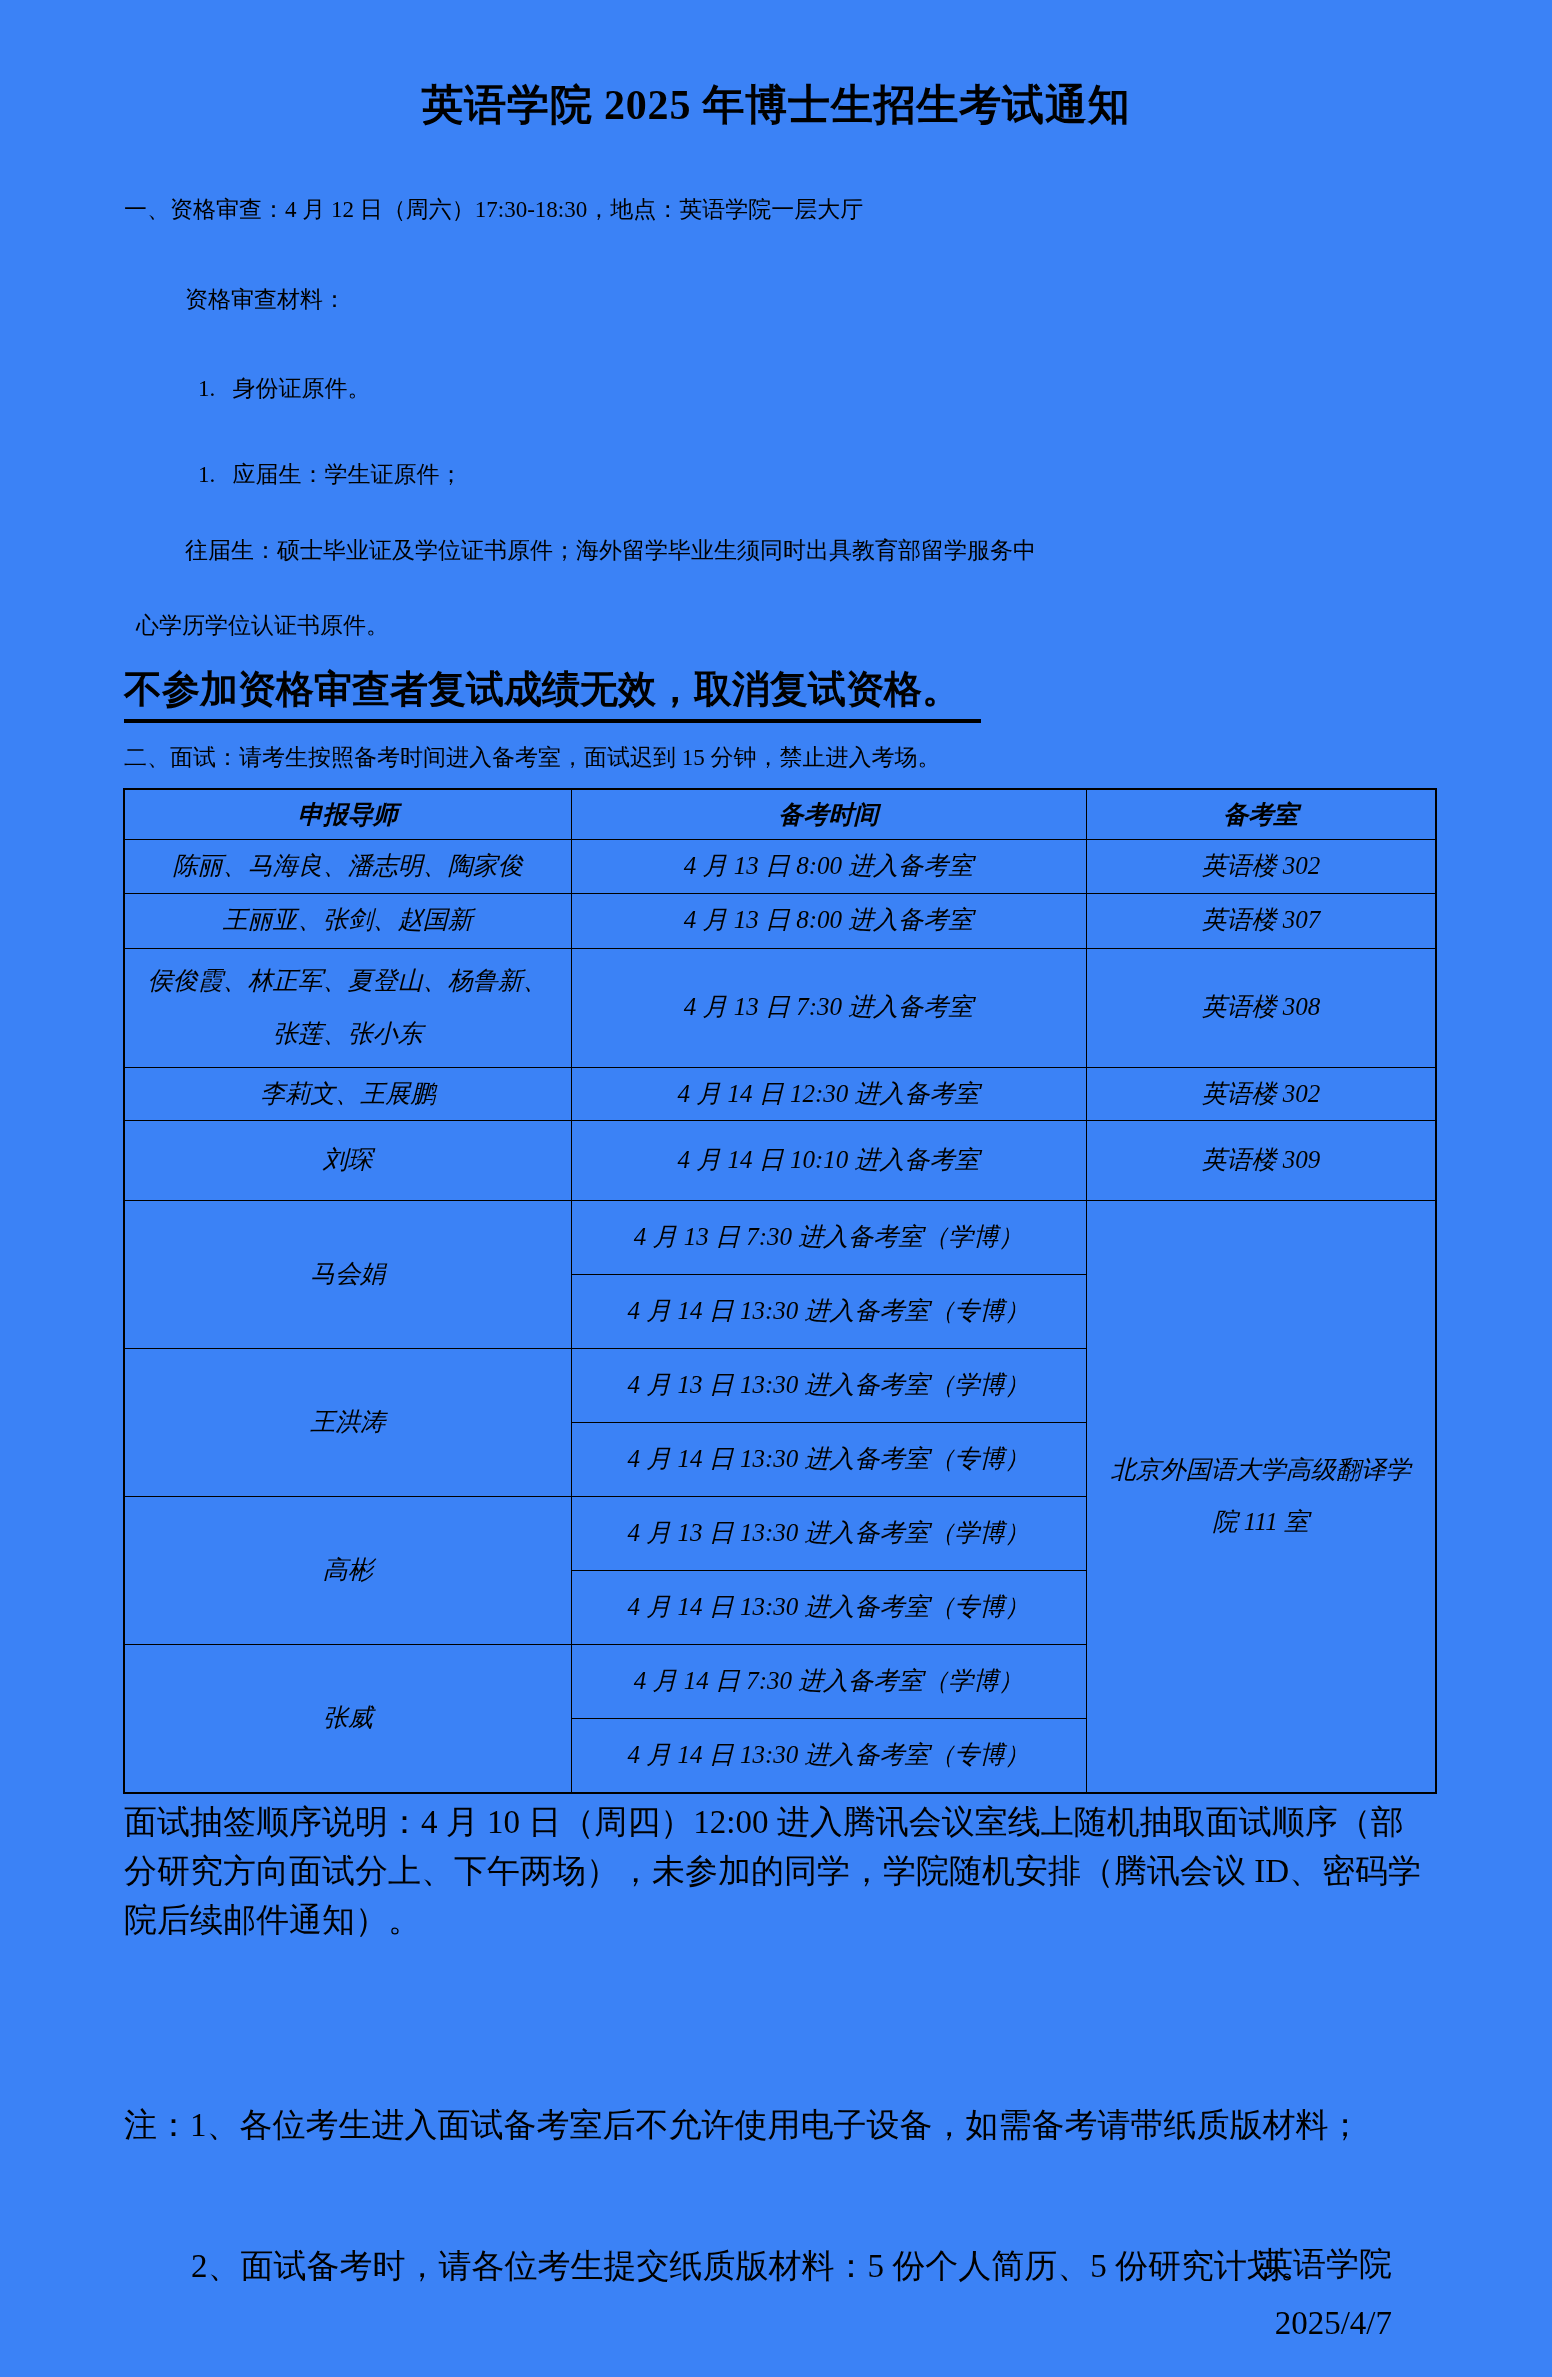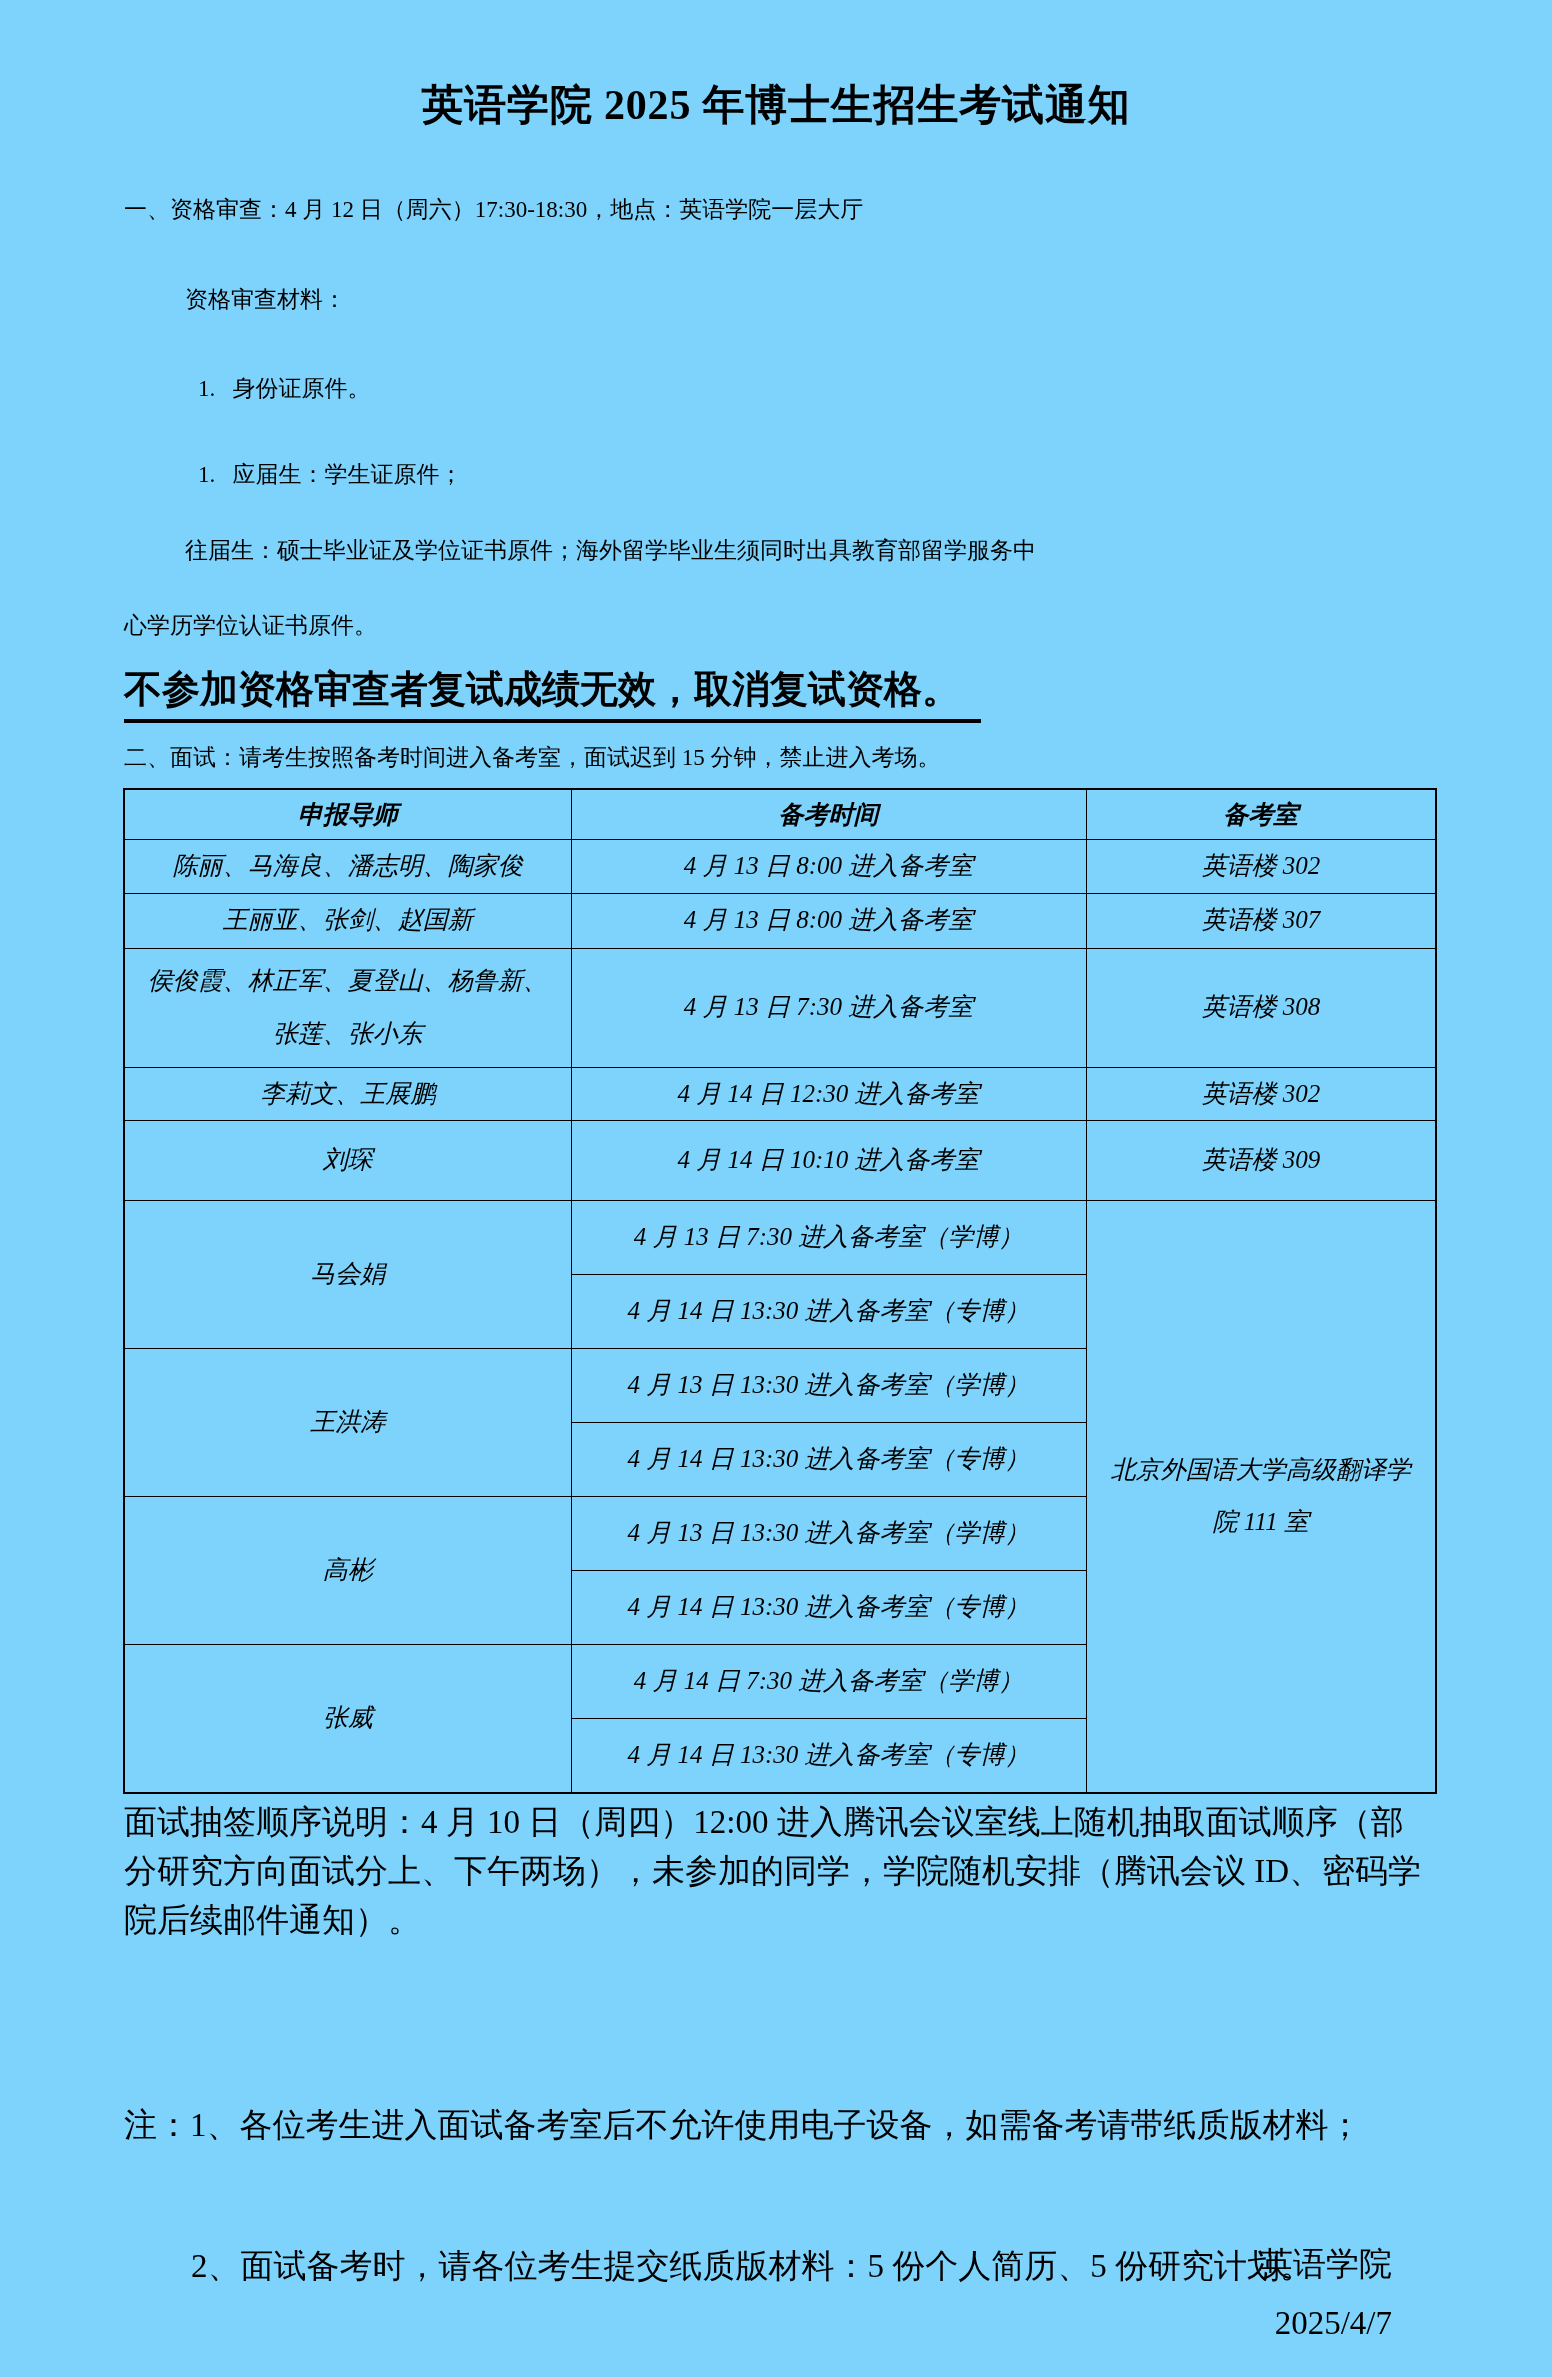--- a/index.html
+++ b/index.html
@@ -1,19 +1,19 @@
 <!DOCTYPE html>
 <html style="font-size:12px"><head>
 <meta charset="utf-8">
 <style>
   html,body{margin:0;padding:0;background:#888;}
   #page{
     position:relative;
     width:1552px;height:2377px;
-    background:#7dd3fc;
+    background:#3b82f6;
     font-family:"Liberation Serif","DejaVu Serif",serif;
     color:#000;
     overflow:hidden;
   }
   .abs{position:absolute;left:124px;width:1309px;white-space:pre-wrap;}
   .title{
     top:77px;left:0;width:1552px;
     text-align:center;
     font-size:42px;font-weight:bold;
     letter-spacing:0.8px;
@@ -74,21 +74,21 @@
   <div class="abs body-line" style="top:196px;">一、资格审查：4 月 12 日（周六）17:30-18:30，地点：英语学院一层大厅</div>
 
   <div class="abs body-line ind-2" style="top:286px;">资格审查材料：</div>
 
   <div class="abs body-line ind-item" style="top:375px;">1.   身份证原件。</div>
 
   <div class="abs body-line ind-item" style="top:461px;">1.   应届生：学生证原件；</div>
 
   <div class="abs body-line ind-2" style="top:537px;">往届生：硕士毕业证及学位证书原件；海外留学毕业生须同时出具教育部留学服务中</div>
 
-  <div class="abs body-line" style="top:612px;">心学历学位认证书原件。</div>
+  <div class="abs body-line" style="top:612px;margin-left:12px;">心学历学位认证书原件。</div>
 
   <div class="abs warning"><span class="uline">不参加资格审查者复试成绩无效，取消复试资格。</span></div>
 
   <div class="abs body-line" style="top:744px;">二、面试：请考生按照备考时间进入备考室，面试迟到 15 分钟，禁止进入考场。</div>
 
   <table class="sched">
     <colgroup>
       <col style="width:447px">
         <col style="width:515px">
         <col style="width:350px">

